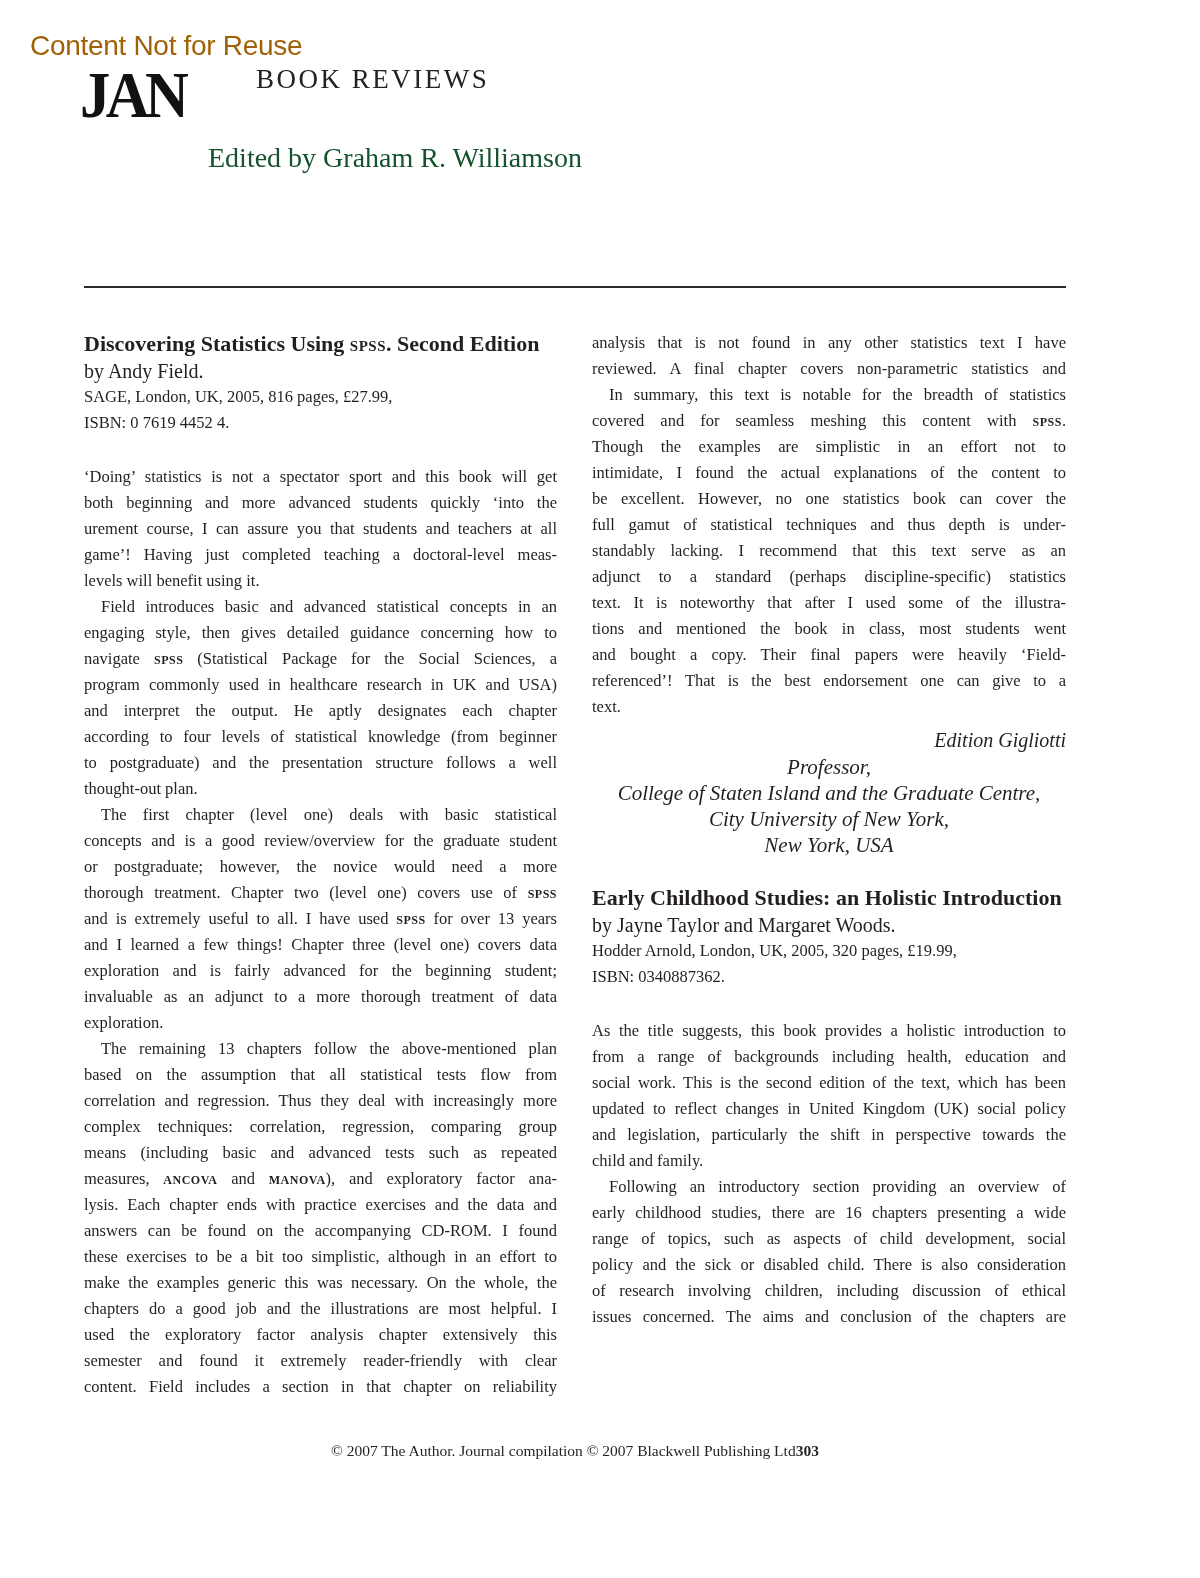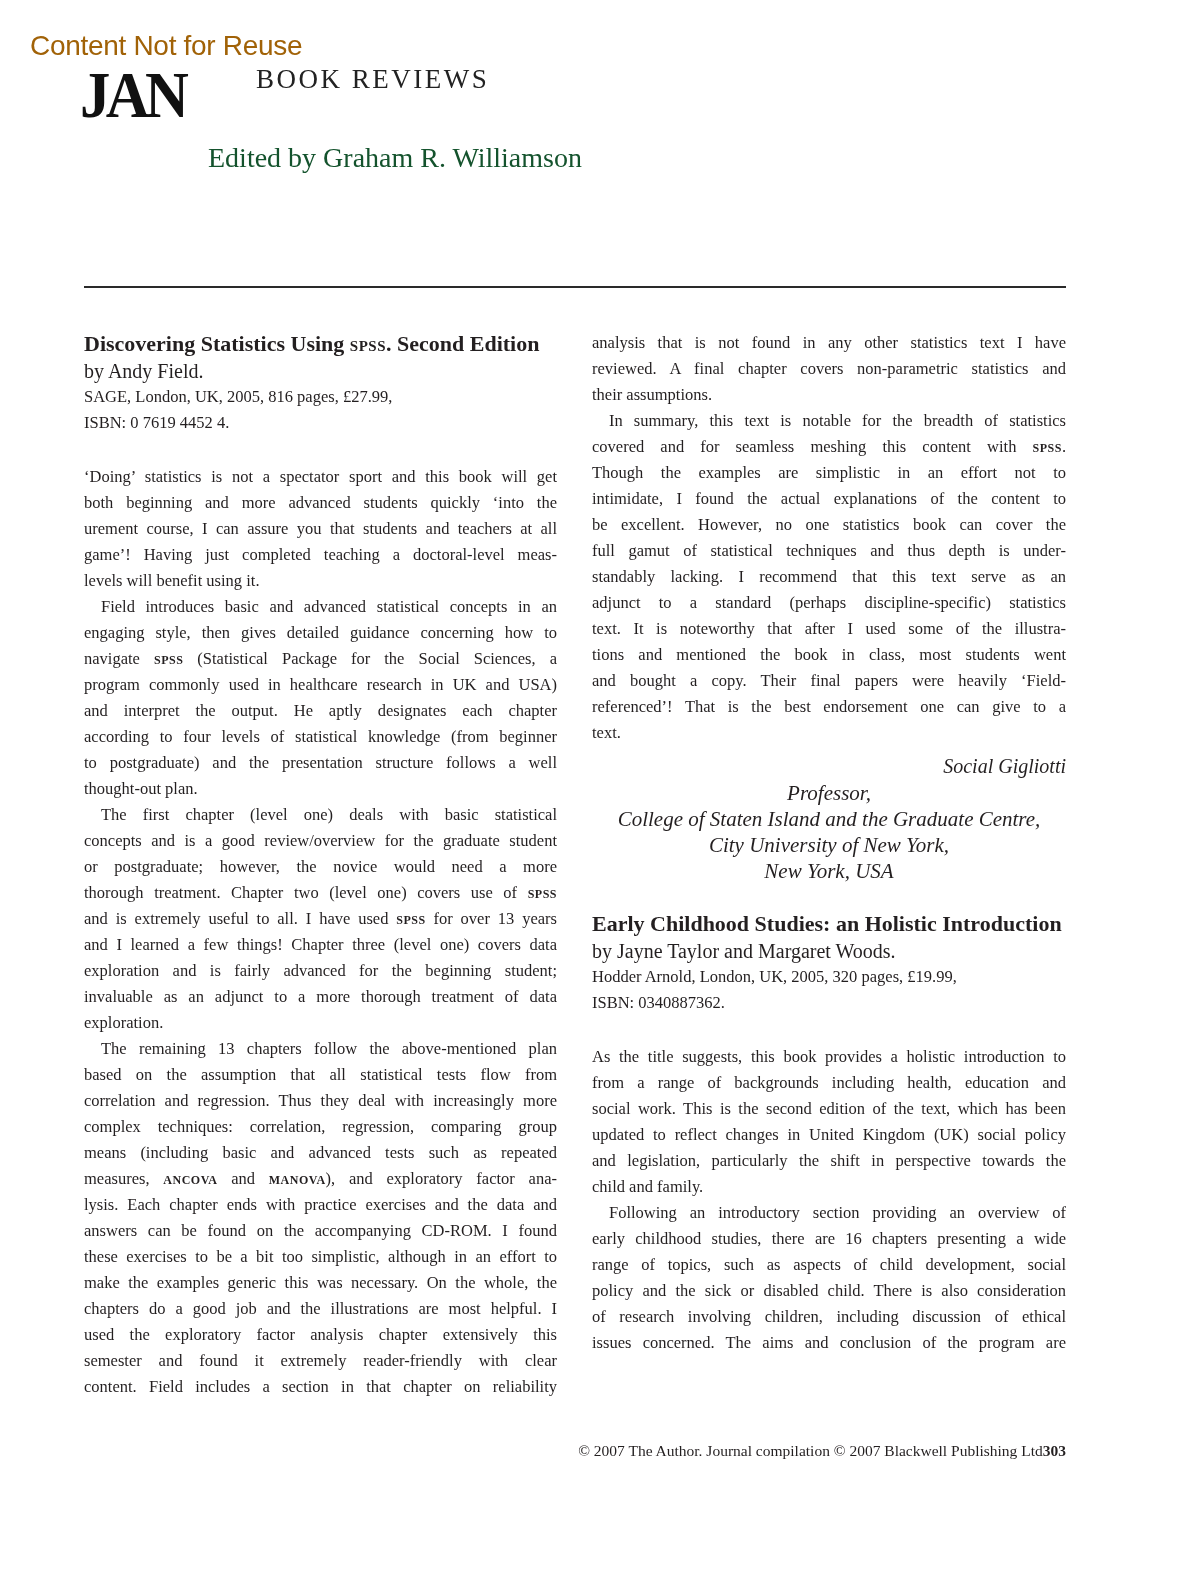--- a/index.html
+++ b/index.html
@@ -20,21 +20,21 @@
   .meta { font-size: 16.5px; line-height: 26px; }
   .sc { font-variant: small-caps; font-weight: bold; text-transform: lowercase; letter-spacing: 0.5px; }
   .body { margin-top: 28px; }
   .ln { font-size: 16.5px; line-height: 26px; text-align: justify; text-align-last: justify; white-space: nowrap; height: 26px; overflow: visible; }
   .ln.last { text-align-last: left; }
   .ln.ind { text-indent: 17px; }
   .sig { text-align: right; font-style: italic; }
   .sig .name { font-size: 20px; line-height: 28px; margin-top: 6px; }
   .sig .aff { font-size: 21px; line-height: 26px; text-align: center; }
   .review2 { margin-top: 26px; }
-  .footer { position: absolute; top: 1442px; left: 84px; width: 982px; font-size: 15.5px; display: flex; justify-content: flex-end; }
+  .footer { position: absolute; top: 1442px; left: 84px; width: 982px; font-size: 15.5px; display: flex; justify-content: center; }
   .pageno { font-weight: bold; }
 </style>
 </head>
 <body>
 
 <div class="watermark">Content Not for Reuse</div>
 <div class="logo">JAN</div>
 <div class="section-title">BOOK REVIEWS</div>
 <div class="editor">Edited by Graham R. Williamson</div>
 <div class="rule"></div>
@@ -81,37 +81,36 @@
       <div class="ln">used the exploratory factor analysis chapter extensively this</div>
       <div class="ln">semester and found it extremely reader-friendly with clear</div>
       <div class="ln">content. Field includes a section in that chapter on reliability</div>
     </div>
 </div>
 
 <div class="col col-right">
   <div id="r1-right">
       <div class="ln">analysis that is not found in any other statistics text I have</div>
       <div class="ln">reviewed. A final chapter covers non-parametric statistics and</div>
-      <div class="ln last">their assumptions.</div>
       <div class="ln ind">In summary, this text is notable for the breadth of statistics</div>
       <div class="ln">covered and for seamless meshing this content with <span class="sc">SPSS</span>.</div>
       <div class="ln">Though the examples are simplistic in an effort not to</div>
       <div class="ln">intimidate, I found the actual explanations of the content to</div>
       <div class="ln">be excellent. However, no one statistics book can cover the</div>
       <div class="ln">full gamut of statistical techniques and thus depth is under-</div>
       <div class="ln">standably lacking. I recommend that this text serve as an</div>
       <div class="ln">adjunct to a standard (perhaps discipline-specific) statistics</div>
       <div class="ln">text. It is noteworthy that after I used some of the illustra-</div>
       <div class="ln">tions and mentioned the book in class, most students went</div>
       <div class="ln">and bought a copy. Their final papers were heavily ‘Field-</div>
       <div class="ln">referenced’! That is the best endorsement one can give to a</div>
       <div class="ln last">text.</div>
     </div>
   <div class="sig">
-    <div class="name">Social Gigliotti</div>
+    <div class="name">Edition Gigliotti</div>
     <div class="aff">Professor,</div>
     <div class="aff">College of Staten Island and the Graduate Centre,</div>
     <div class="aff">City University of New York,</div>
     <div class="aff">New York, USA</div>
   </div>
   <div class="review2">
     <div class="title">Early Childhood Studies: an Holistic Introduction</div>
     <div class="by">by Jayne Taylor and Margaret Woods.</div>
     <div class="meta">Hodder Arnold, London, UK, 2005, 320 pages, £19.99,</div>
     <div class="meta">ISBN: 0340887362.</div>
@@ -120,21 +119,21 @@
         <div class="ln">from a range of backgrounds including health, education and</div>
         <div class="ln">social work. This is the second edition of the text, which has been</div>
         <div class="ln">updated to reflect changes in United Kingdom (UK) social policy</div>
         <div class="ln">and legislation, particularly the shift in perspective towards the</div>
         <div class="ln last">child and family.</div>
         <div class="ln ind">Following an introductory section providing an overview of</div>
         <div class="ln">early childhood studies, there are 16 chapters presenting a wide</div>
         <div class="ln">range of topics, such as aspects of child development, social</div>
         <div class="ln">policy and the sick or disabled child. There is also consideration</div>
         <div class="ln">of research involving children, including discussion of ethical</div>
-        <div class="ln">issues concerned. The aims and conclusion of the program are</div>
+        <div class="ln">issues concerned. The aims and conclusion of the chapters are</div>
       </div>
   </div>
 </div>
 
 <div class="footer">
   <span>© 2007 The Author. Journal compilation © 2007 Blackwell Publishing Ltd</span>
   <span class="pageno">303</span>
 </div>
 
 </body></html>

